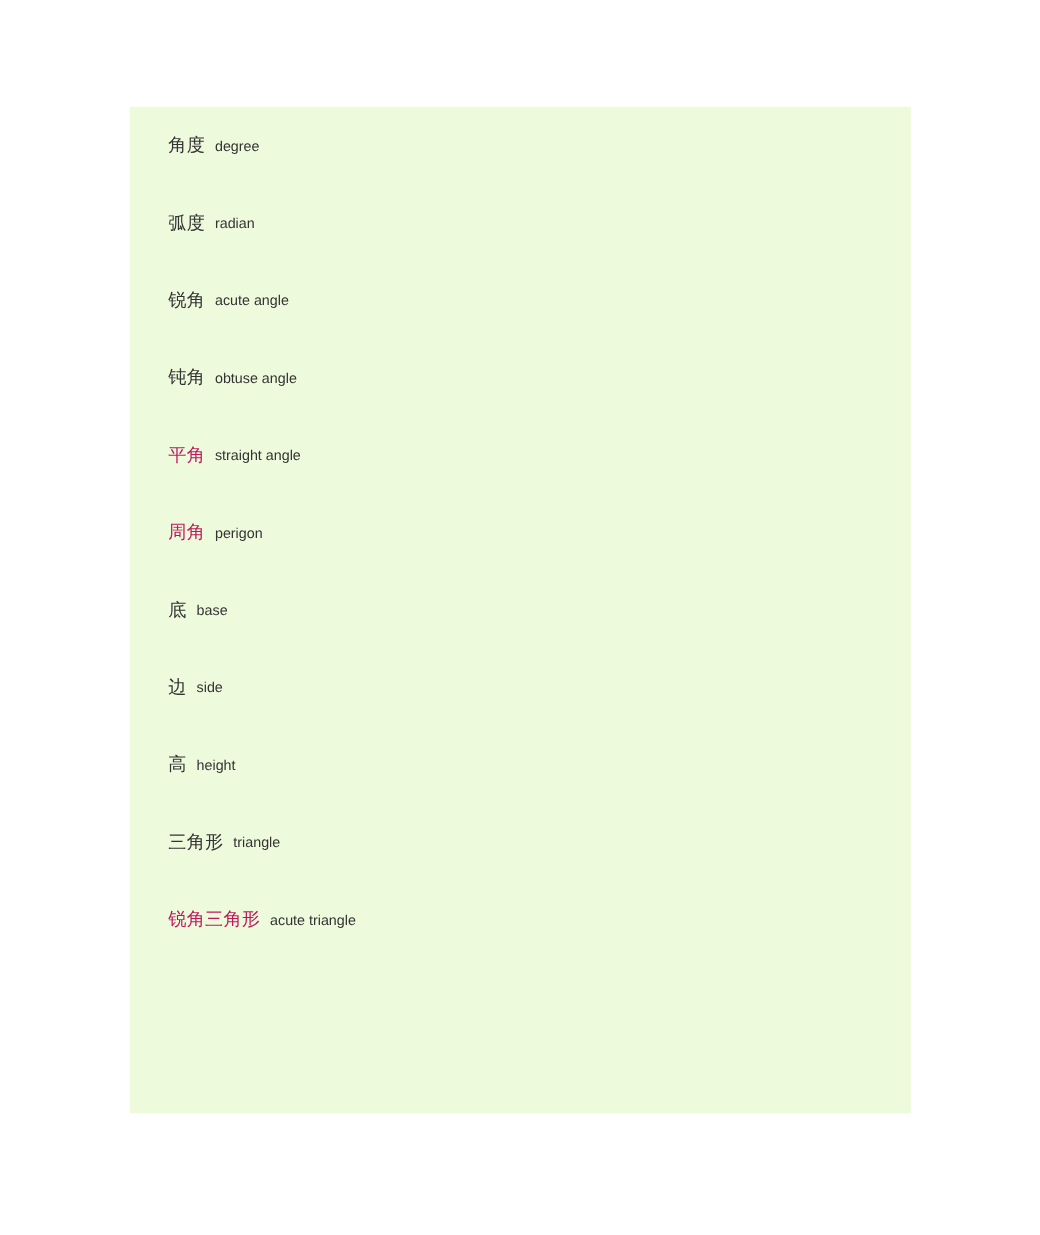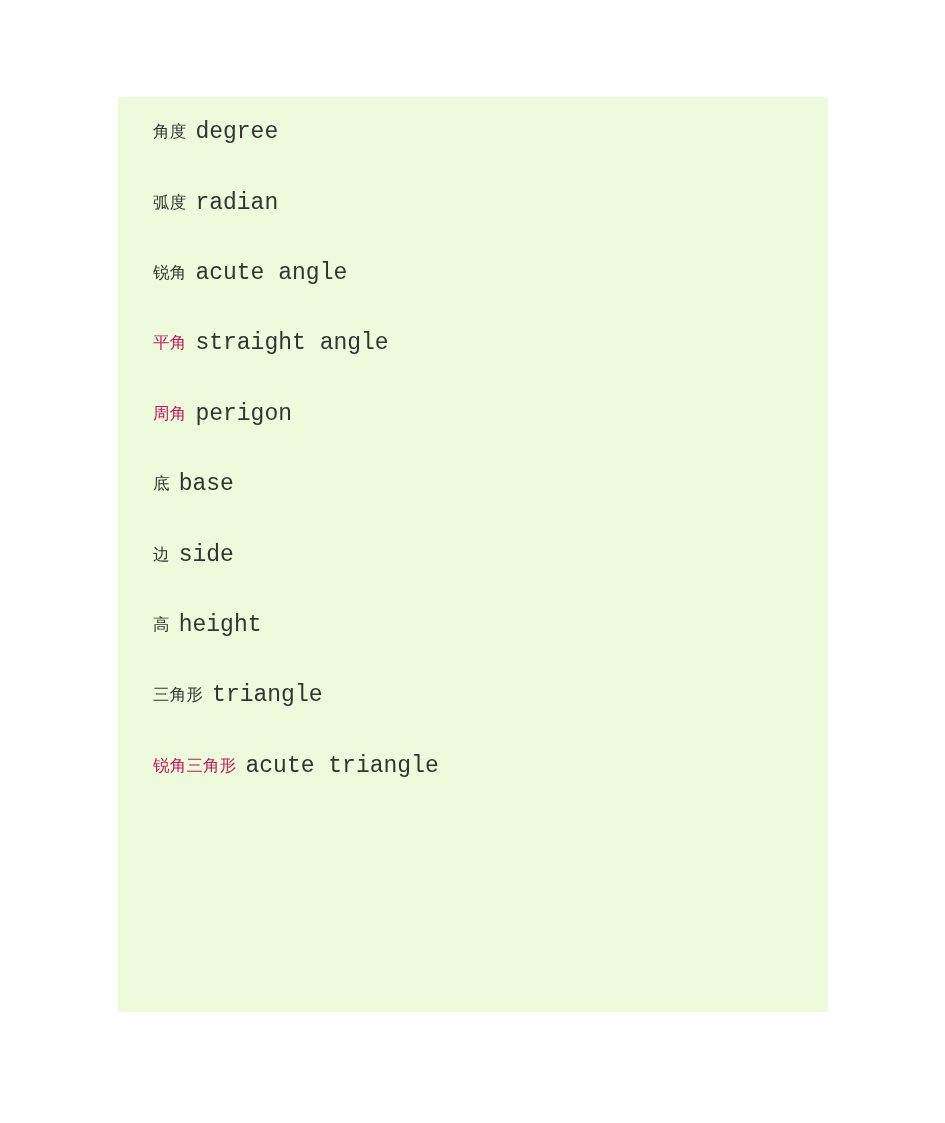--- a/index.html
+++ b/index.html
@@ -32,38 +32,37 @@
     margin: 0;
     padding: 0;
   }
 
   .glossary-row {
     height: 70.4px;
     display: flex;
     align-items: center;
     padding-left: 35px;
     box-sizing: border-box;
-    font-family: Liberation Mono, monospace;
   }
 
   .term-cn {
     font-size: 16.5px;
     color: #333333;
     letter-spacing: 0.2px;
     white-space: nowrap;
   }
 
   .term-cn.is-link {
     color: #be185d;
     text-decoration: none;
     cursor: pointer;
   }
 
   .term-en {
-    font-size: 23px;
+    font-size: 13px;
     color: #333333;
     margin-left: 9px;
     white-space: nowrap;
   }
 </style>
 </head>
 <body>
 
 <div id="glossary-panel">
   <ul class="glossary-list">
@@ -71,20 +70,24 @@
         <span class="term-cn">角度</span>
         <span class="term-en">degree</span>
       </li>
       <li class="glossary-row">
         <span class="term-cn">弧度</span>
         <span class="term-en">radian</span>
       </li>
       <li class="glossary-row">
         <span class="term-cn">锐角</span>
         <span class="term-en">acute angle</span>
+      </li>
+      <li class="glossary-row">
+        <span class="term-cn">钝角</span>
+        <span class="term-en">obtuse angle</span>
       </li>
       <li class="glossary-row">
         <a class="term-cn is-link" href="#">平角</a>
         <span class="term-en">straight angle</span>
       </li>
       <li class="glossary-row">
         <a class="term-cn is-link" href="#">周角</a>
         <span class="term-en">perigon</span>
       </li>
       <li class="glossary-row">

